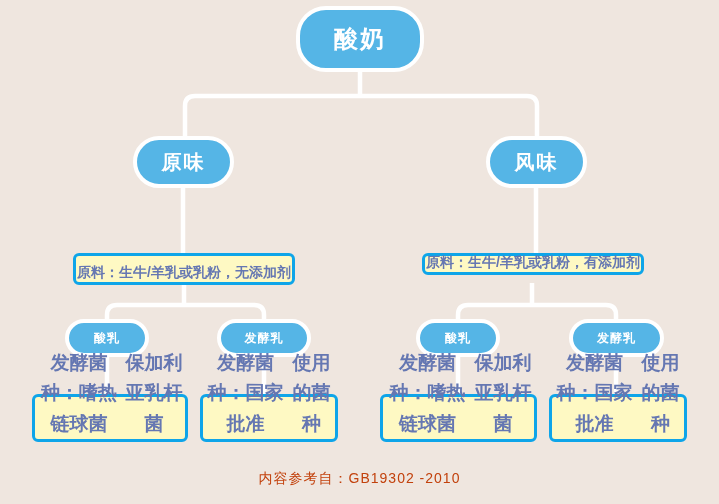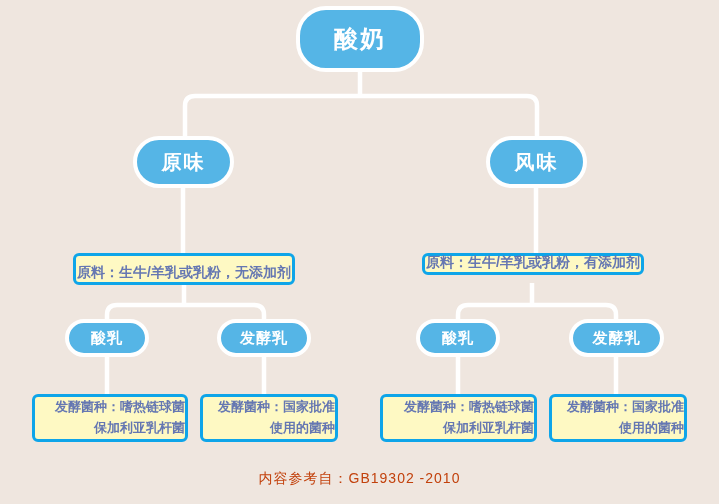--- a/index.html
+++ b/index.html
@@ -31,34 +31,33 @@
   .node-blue {
     background: #55B5E6;
     border: 4px solid #FFFFFF;
     color: #FFFFFF;
     font-weight: bold;
     letter-spacing: 2px;
     box-shadow: 0 0 0 0 transparent;
   }
   .node-root { border-radius: 30px; font-size: 24px; }
   .node-mid  { border-radius: 27px; font-size: 20px; }
-  .node-sm   { border-radius: 20px; font-size: 15px; letter-spacing: 1px; }
+  .node-sm   { border-radius: 20px; font-size: 12px; letter-spacing: 1px; }
   .box-pink {
     background: #fef9c3;
     border: 3px solid #0ea5e9;
     border-radius: 6px;
     color: #6577B2;
     font-weight: bold;
     font-size: 14px;
     align-items: flex-end;
   }
   .box-pink.two-line {
-    font-size: 13px;
+    font-size: 19px;
     line-height: 1.6;
-    flex-direction: column;
   }
   .footer {
     position: absolute;
     left: 0; top: 470px;
     width: 719px;
     text-align: center;
     color: #c2410c;
     font-size: 14px;
     letter-spacing: 1px;
   }

